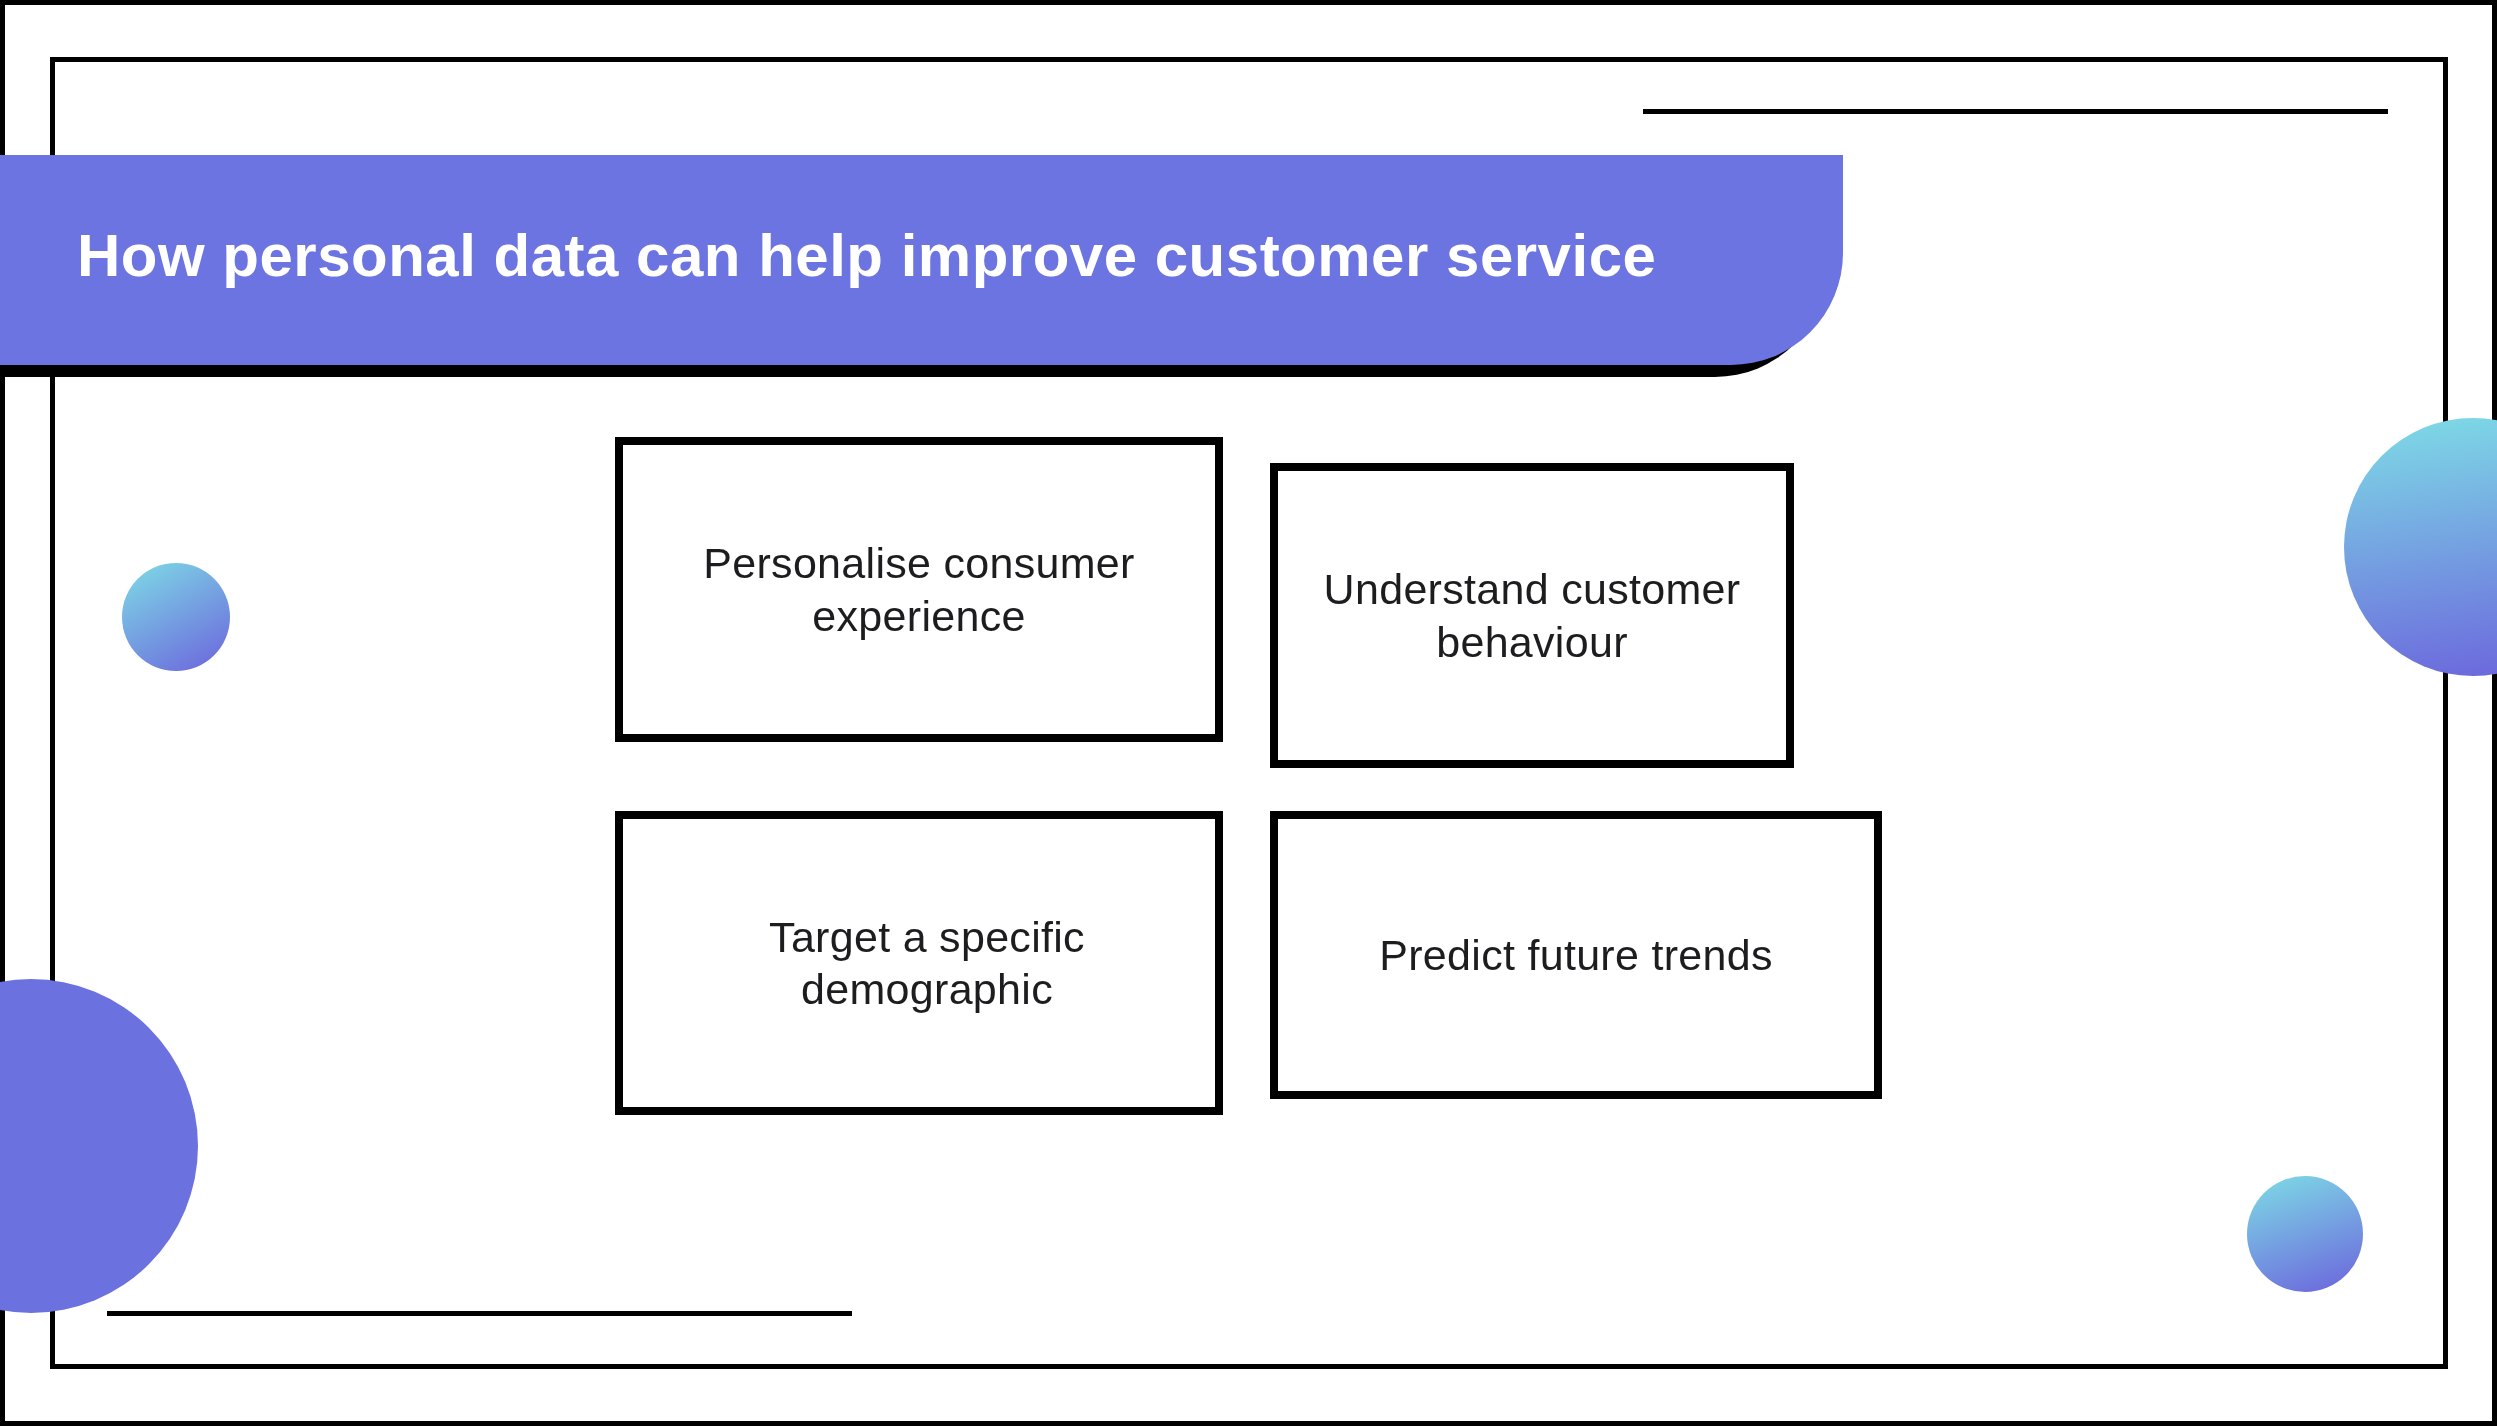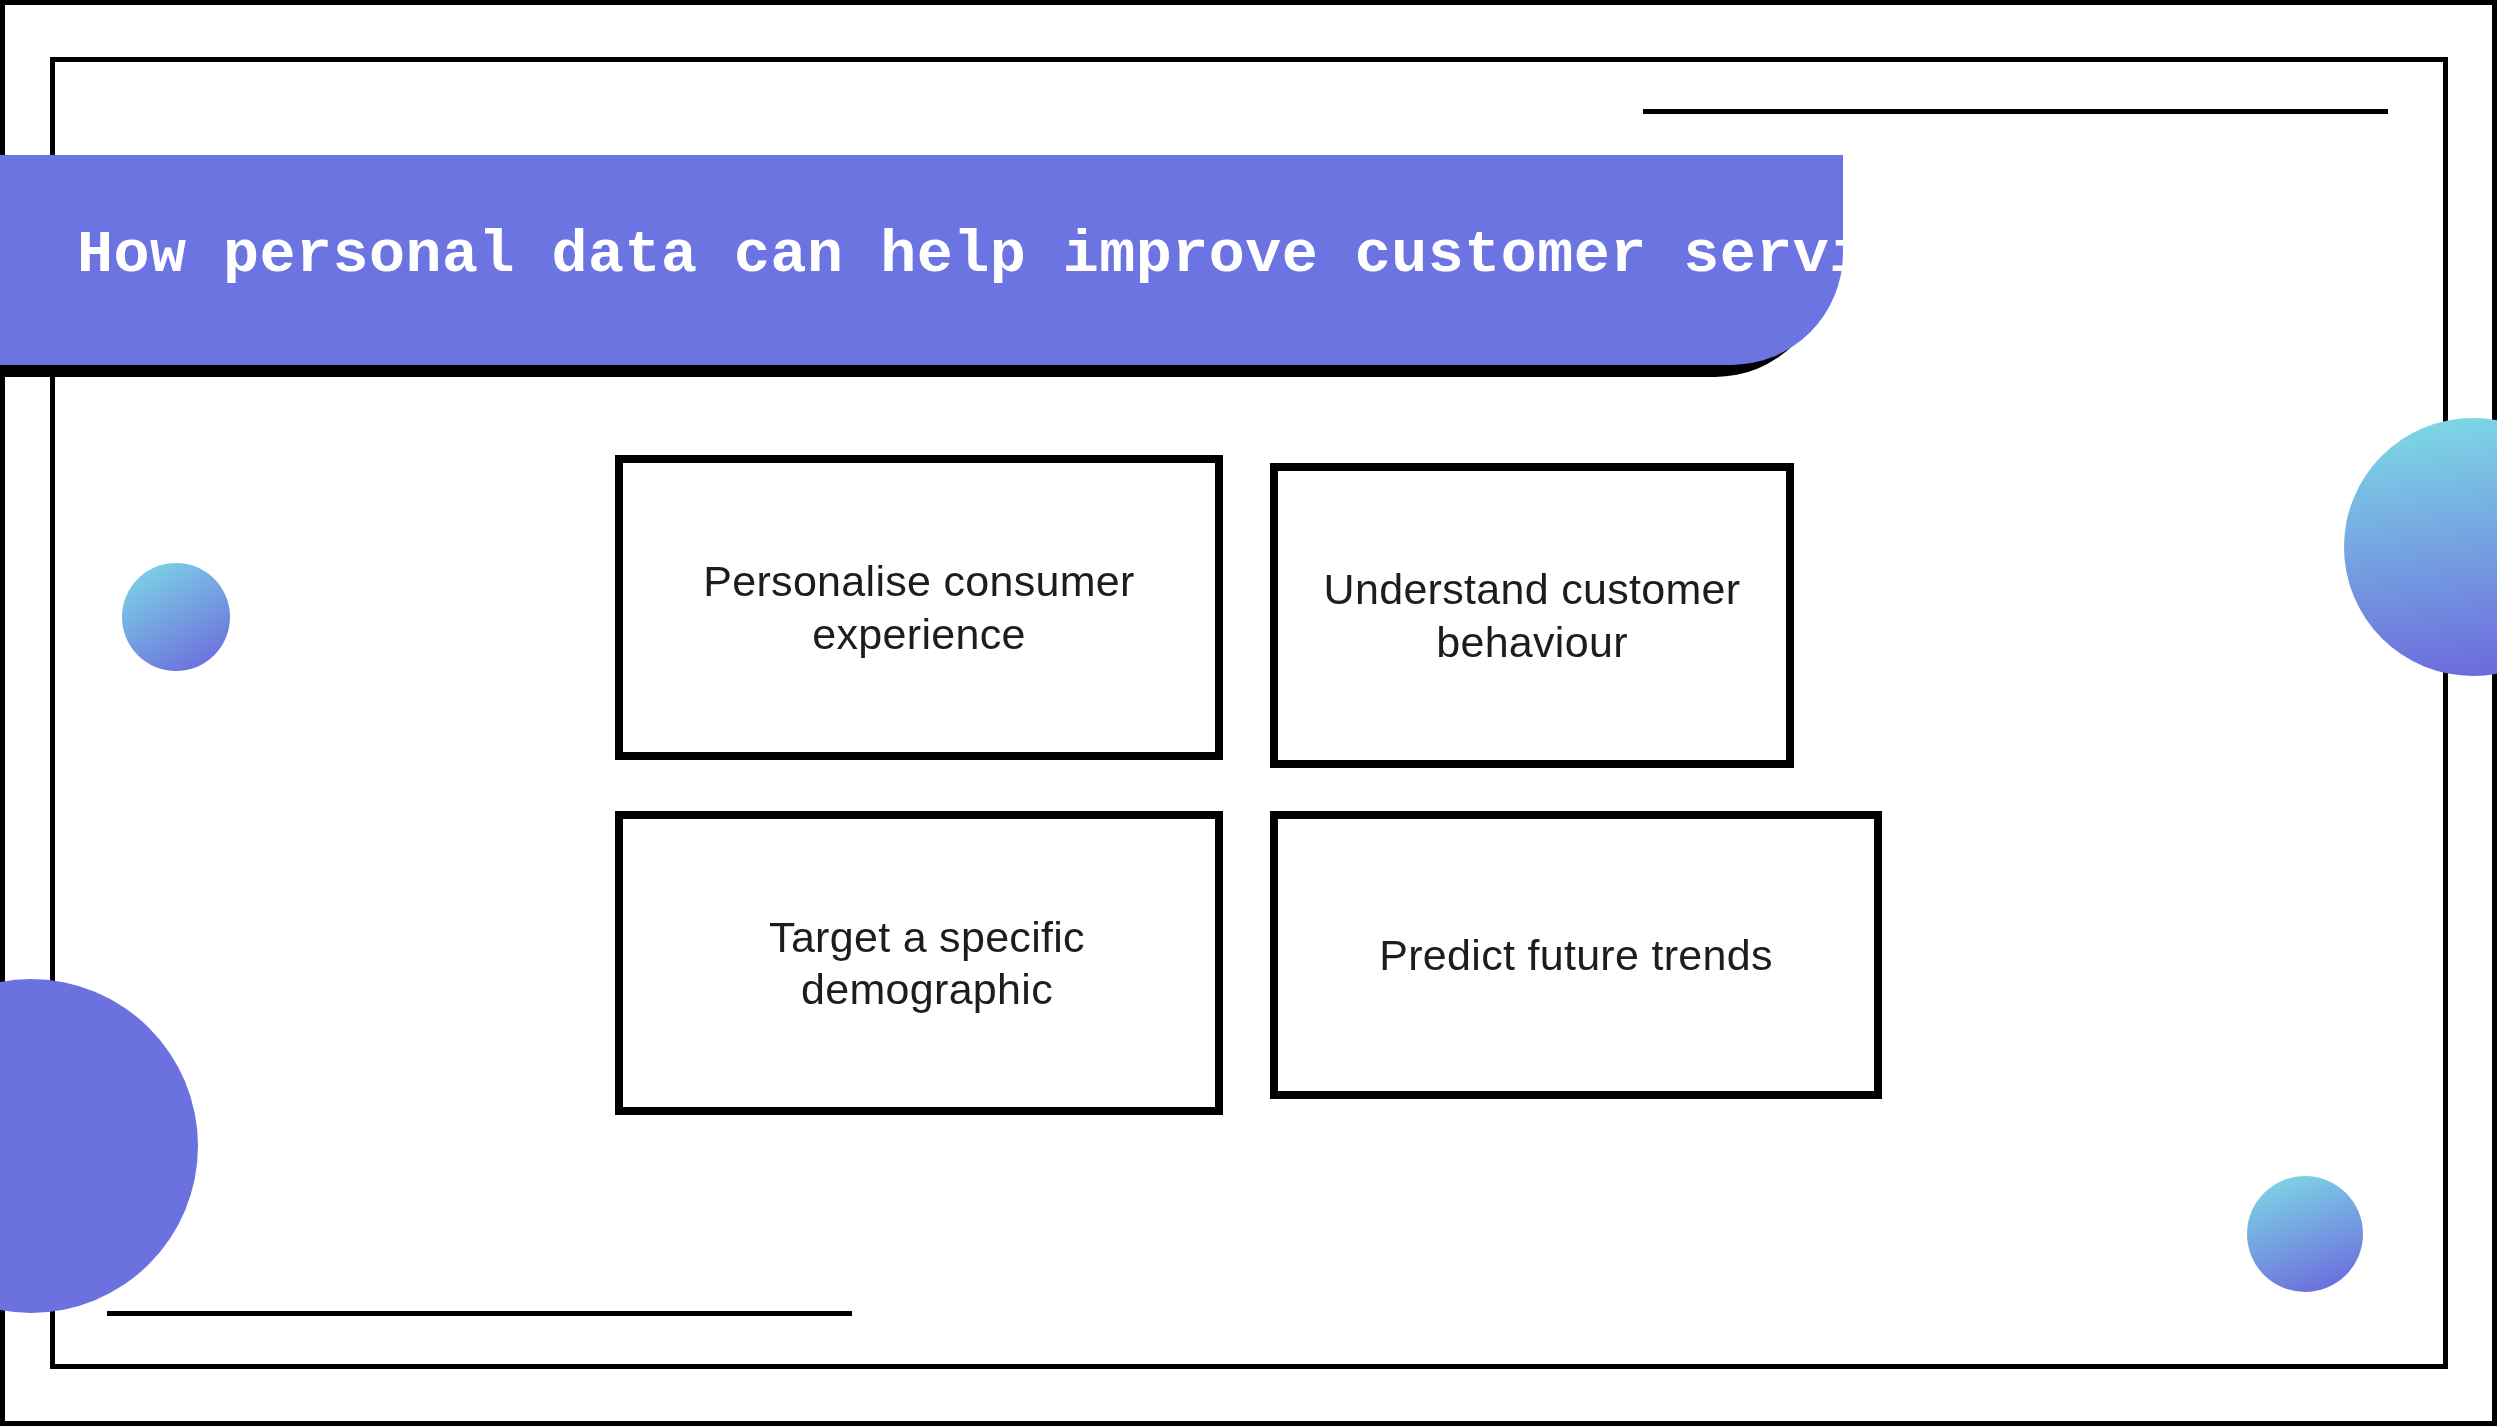--- a/index.html
+++ b/index.html
@@ -62,36 +62,35 @@
     align-items: center;
   }
   .title {
     margin: 0;
     padding: 0 40px 10px 77px;
     font-size: 60px;
     font-weight: 700;
     letter-spacing: 0.5px;
     color: var(--title_text, #fff);
     white-space: nowrap;
-    font-family: Liberation Mono, monospace;
   }
 
   
   .card {
     position: absolute;
     background: #ffffff;
     border: 8px solid var(--card_border, #000);
     box-sizing: border-box;
     z-index: 3;
     display: flex;
     align-items: center;
     justify-content: center;
     text-align: center;
   }
-  .card-1 { left: 615px;  top: 455px; width: 608px; height: 305px; }
+  .card-1 { left: 615px;  top: 437px; width: 608px; height: 305px; }
   .card-2 { left: 1270px; top: 463px; width: 524px; height: 305px; }
   .card-3 { left: 615px;  top: 811px; width: 608px; height: 304px; padding-left: 16px; }
   .card-4 { left: 1270px; top: 811px; width: 612px; height: 288px; }
 
   .card-label {
     font-size: 43px;
     line-height: 1.22;
     color: var(--card_text, #1d1d1f);
     white-space: pre-line;
     letter-spacing: 0.3px;

